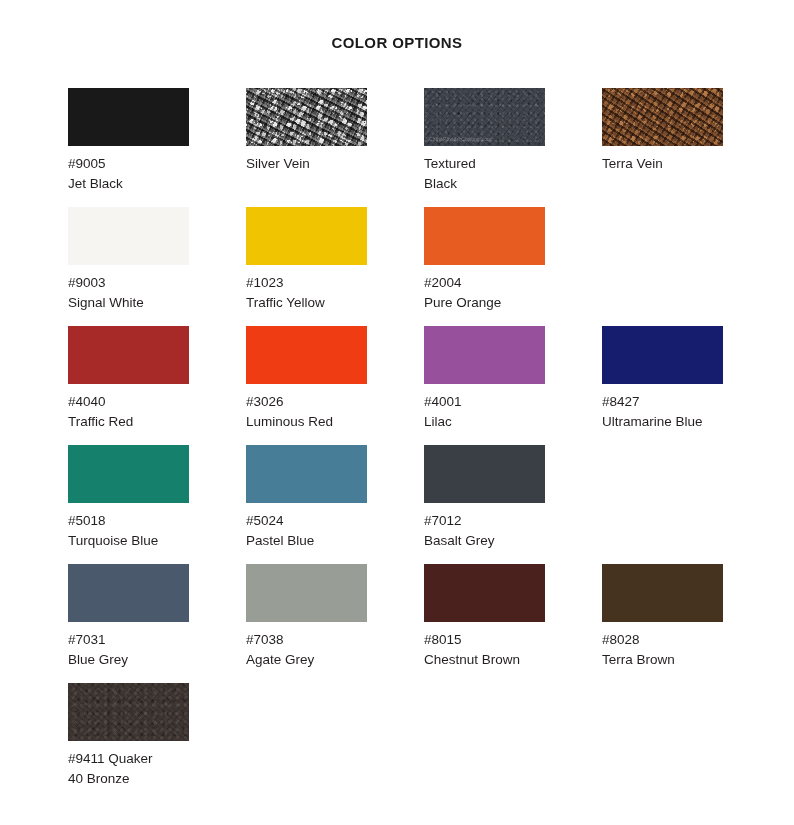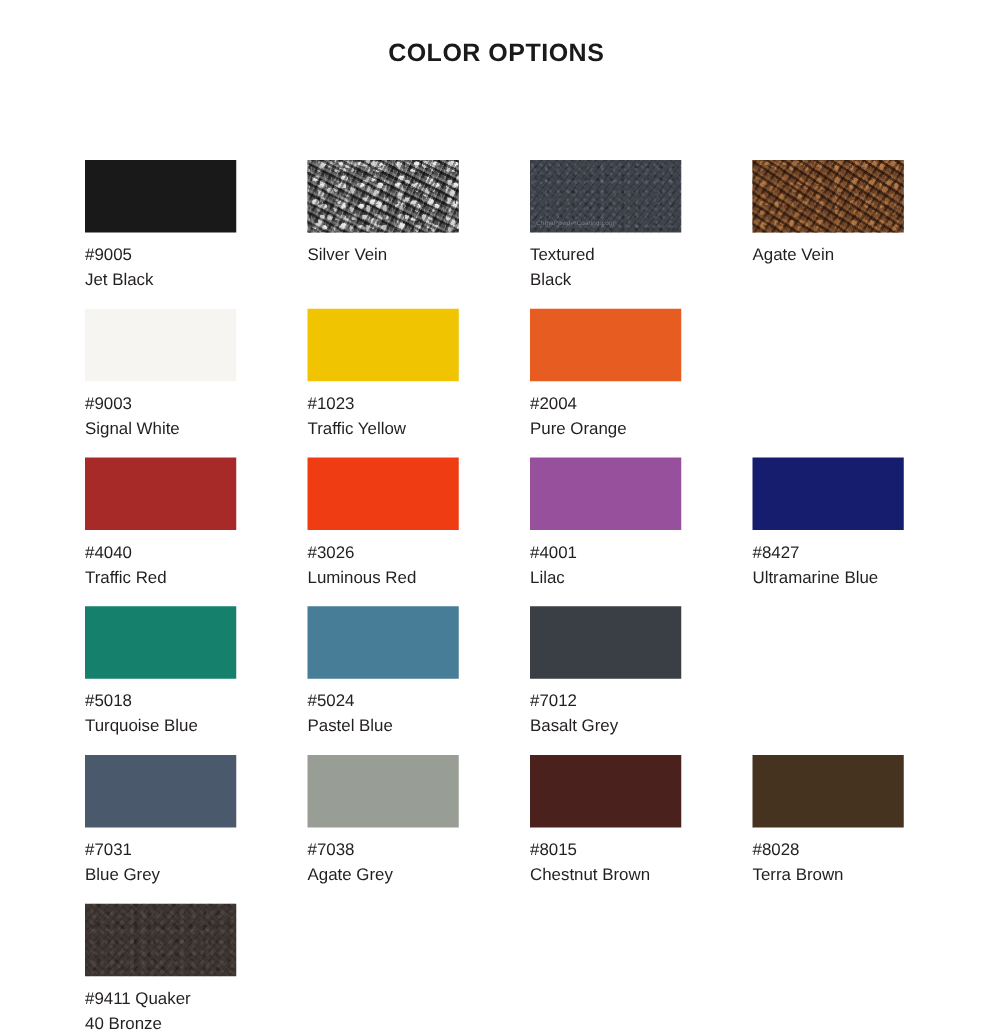--- a/index.html
+++ b/index.html
@@ -11,21 +11,21 @@
     width: 794px;
     height: 825px;
     font-family: "Liberation Sans", sans-serif;
     color: #231f20;
     overflow: hidden;
     position: relative;
   }
 
   #page-title {
     text-align: center;
-    font-size: 20px;
+    font-size: 15px;
     font-weight: bold;
     letter-spacing: 0.4px;
     color: #1a1a1a;
     margin: 0;
     padding-top: 29px;
     height: 28px;
     line-height: 28px;
   }
 
   #swatch-grid {
@@ -37,21 +37,20 @@
 
   .swatch-row {
     display: flex;
     height: 119px;
   }
 
   .swatch-cell {
     width: 178px;
     box-sizing: border-box;
     padding-right: 58px;
-    margin-top: 40px;
   }
   .swatch-cell.empty-cell { visibility: hidden; }
 
   .swatch-chip {
     width: 121px;
     height: 58px;
     position: relative;
     overflow: hidden;
     background-color: #cccccc;
   }
@@ -174,21 +173,21 @@
       </div>
       <div class="swatch-cell">
         <div class="swatch-chip tex-noise tex-textured-black" title="Textured Black" style="background-color: rgb(60, 65, 74);">
           <span class="chip-watermark">ChinaPowderCoating.com</span>
         </div>
         <div class="swatch-label">Textured
 Black</div>
       </div>
       <div class="swatch-cell">
         <div class="swatch-chip tex-noise tex-copper-vein" title="Copper Vein" style="background-color: rgb(107, 66, 40);"></div>
-        <div class="swatch-label">Agate Vein</div>
+        <div class="swatch-label">Terra Vein</div>
       </div>
     </div>
     <div class="swatch-row">
       <div class="swatch-cell">
         <div class="swatch-chip" title="Signal White" style="background-color: rgb(246, 245, 241);"></div>
         <div class="swatch-label">#9003
 Signal White</div>
       </div>
       <div class="swatch-cell">
         <div class="swatch-chip" title="Traffic Yellow" style="background-color: rgb(240, 196, 0);"></div>

